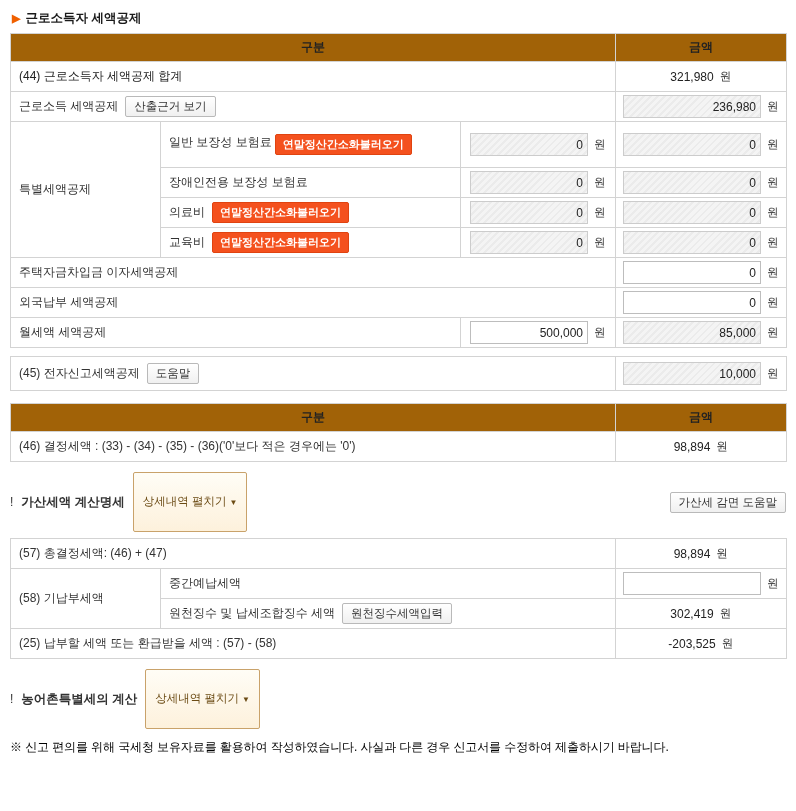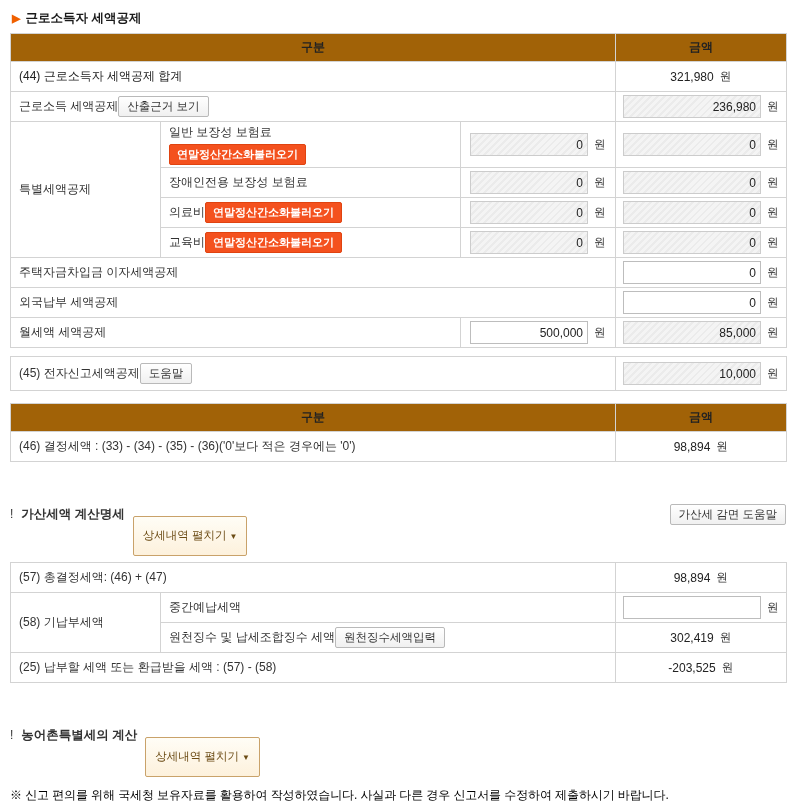--- a/index.html
+++ b/index.html
@@ -126,33 +126,33 @@
     cursor: pointer;
     white-space: nowrap;
   }
   .btn-expand {
     display: inline-block;
     border: 1px solid #c9a26a;
     background: linear-gradient(#fffdf6, #fdf1dc);
     border-radius: 2px;
     font-size: 11.5px;
     color: #6b4b14;
-    padding: 11px 9px;
+    padding: 21px 9px;
     line-height: 14px;
     cursor: pointer;
     white-space: nowrap;
-    margin-top: 44px;
   }
   .btn-expand .caret { font-size: 8px; margin-left: 3px; }
 
   .cell-flex {
     display: flex;
     align-items: center;
-  }
-  .stack { display: flex; flex-direction: column; gap: 3px; align-items: flex-start; }
+    gap: 7px;
+  }
+  .stack { display: flex; flex-direction: row; gap: 3px; align-items: flex-start; }
 
   .spacer-8 { height: 8px; }
   .spacer-12 { height: 12px; }
 
   .footnote {
     margin-top: 10px;
     font-size: 12px;
     color: #000000;
     letter-spacing: -0.1px;
   }

